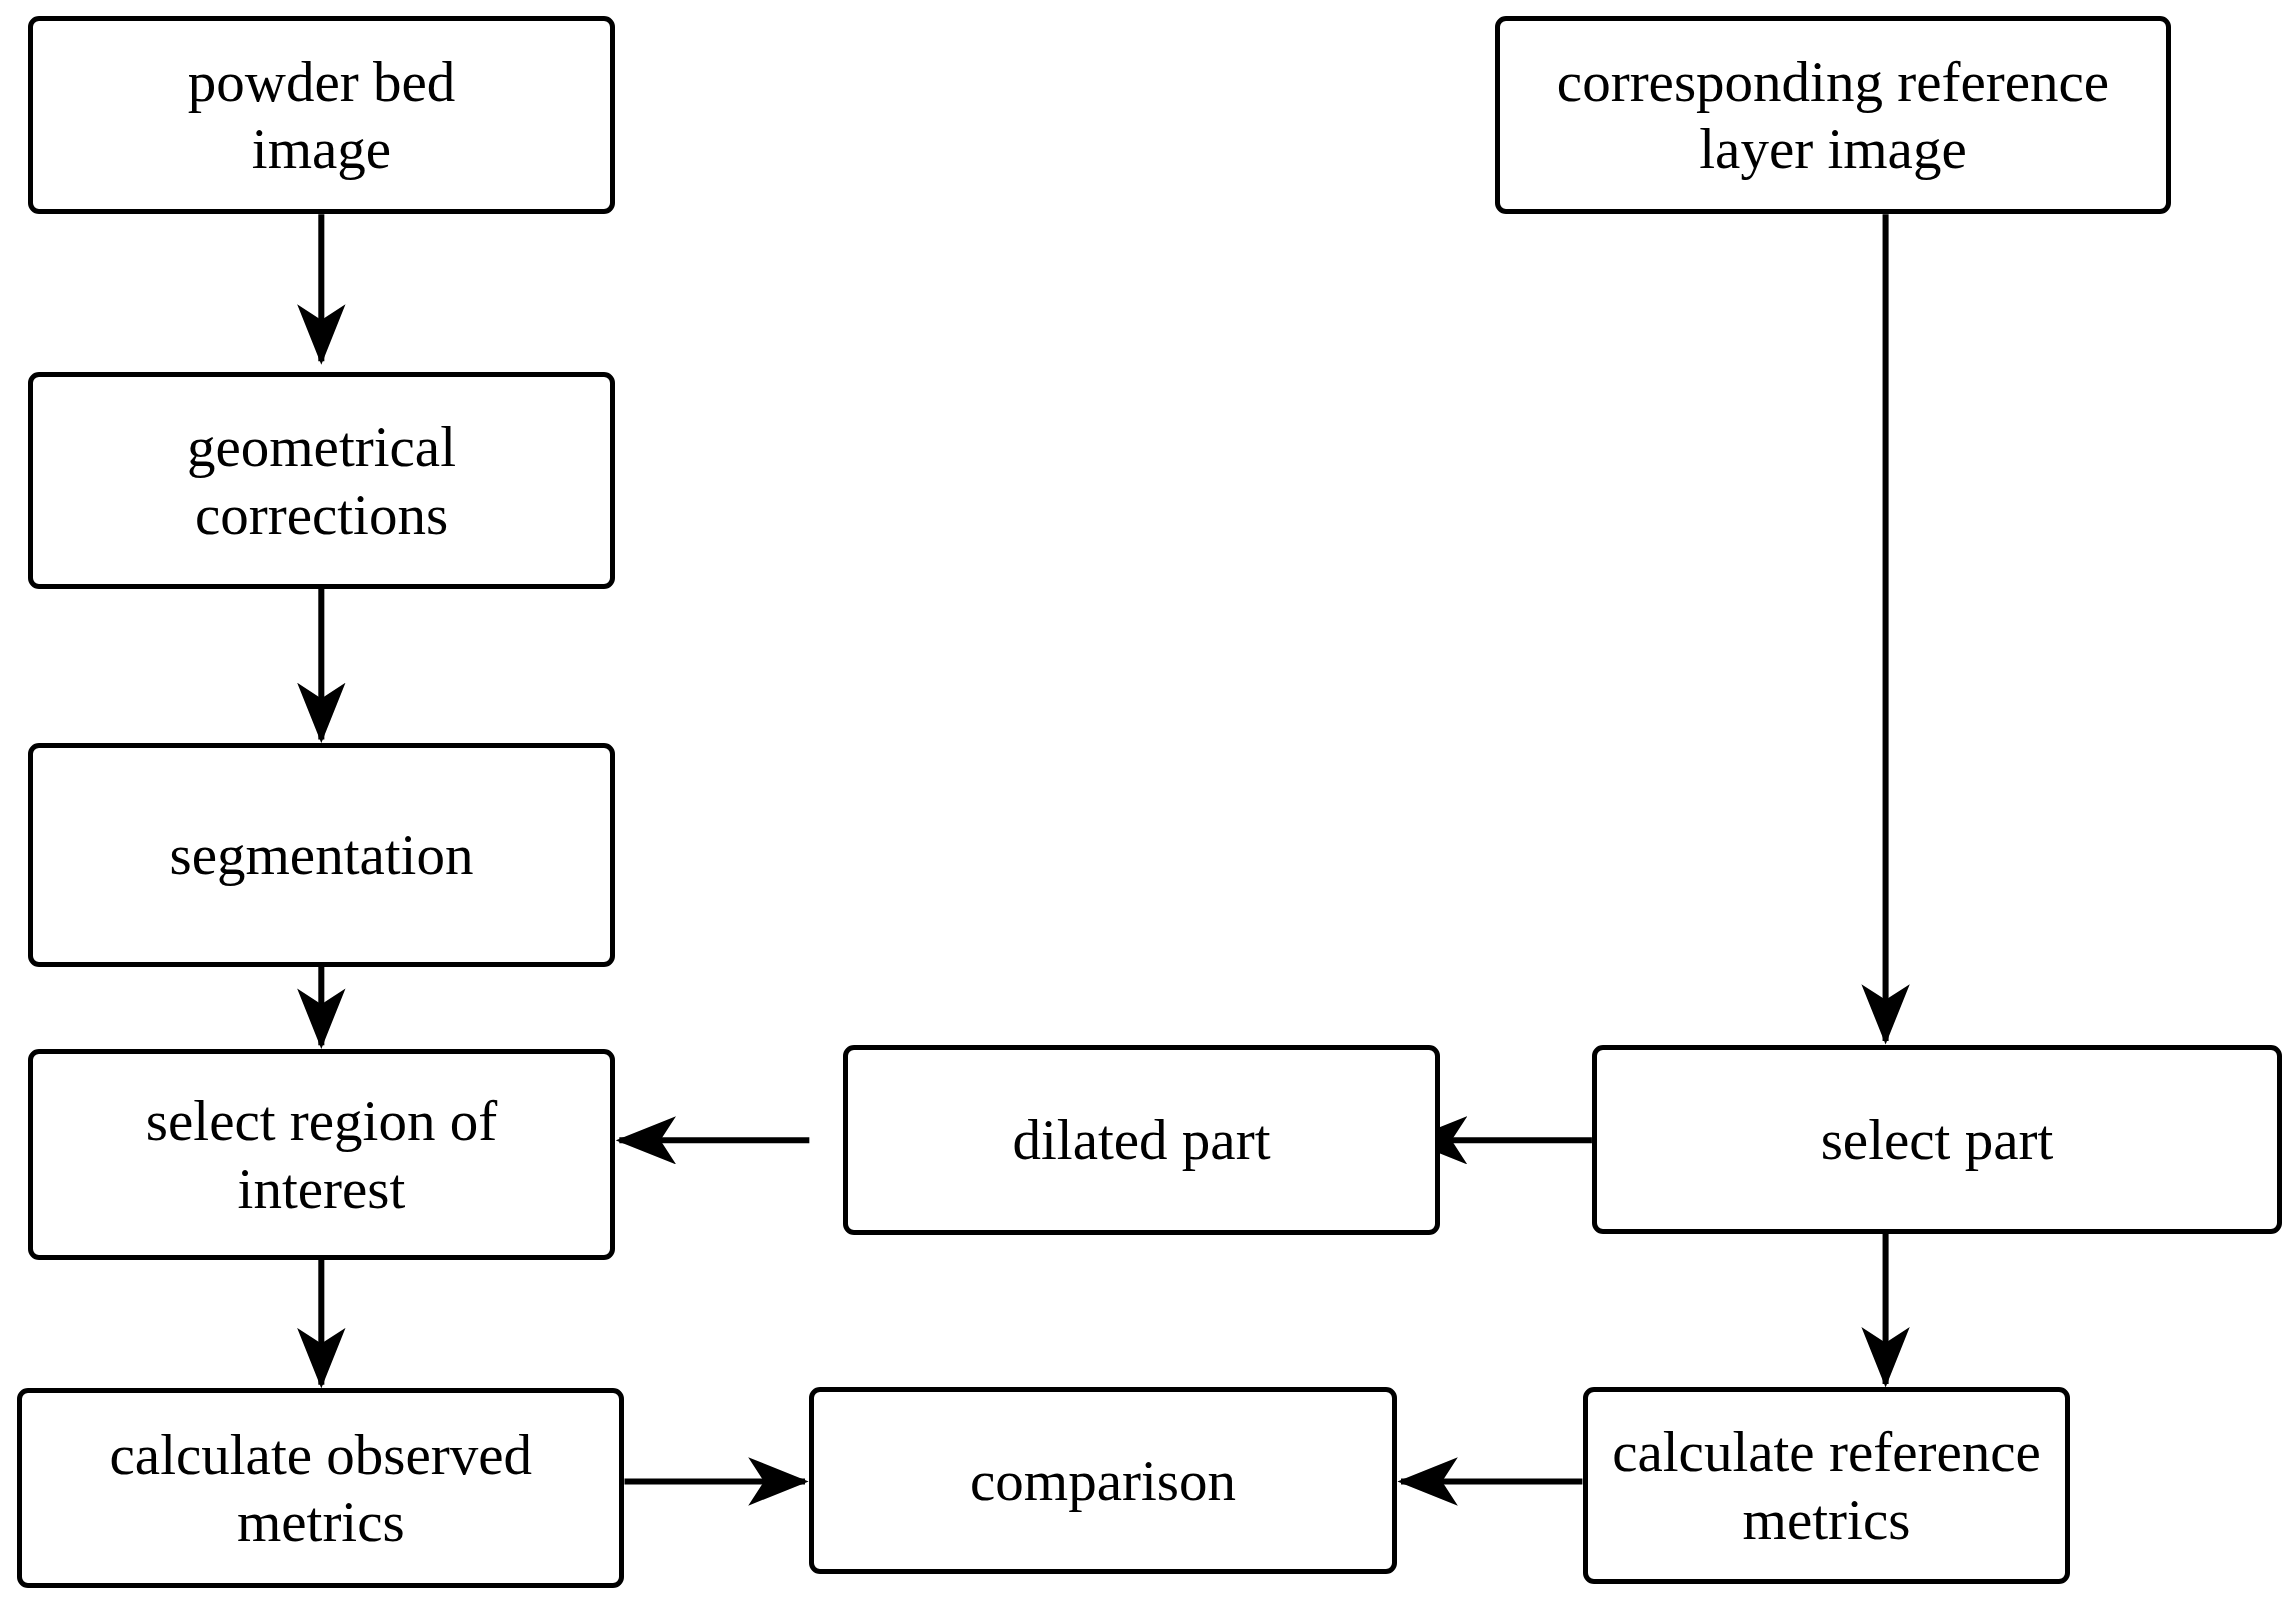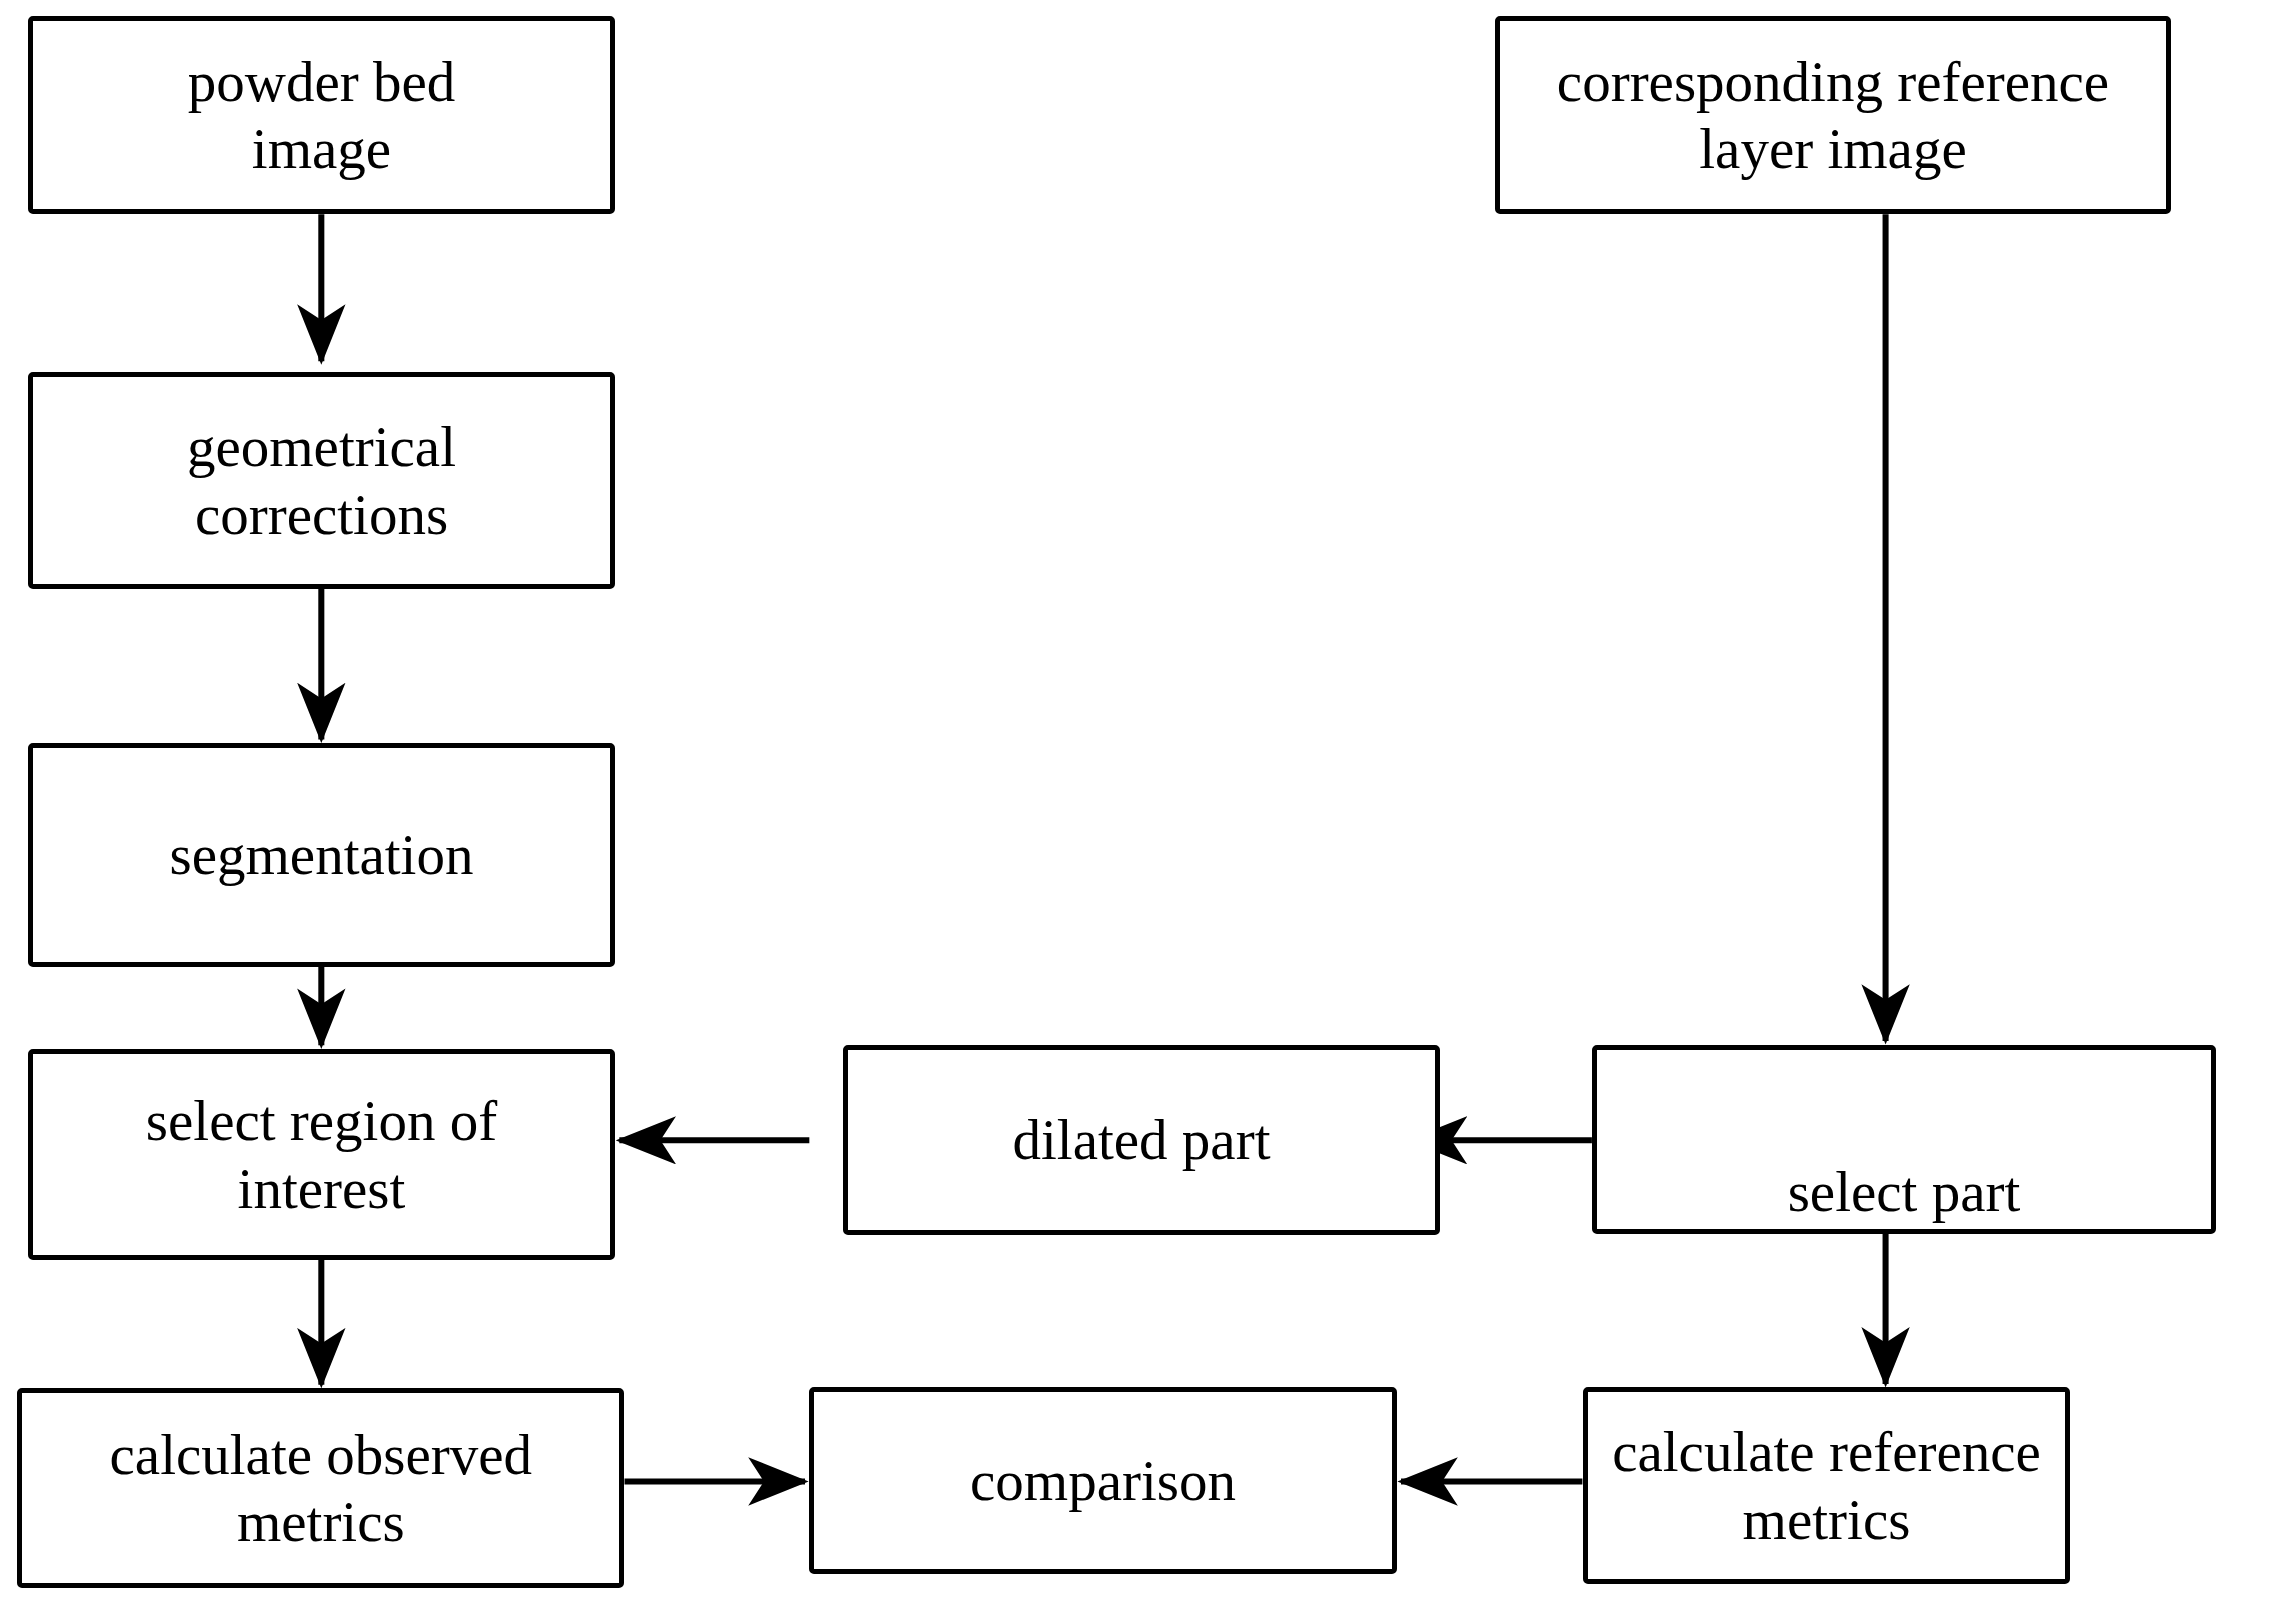--- a/index.html
+++ b/index.html
@@ -13,21 +13,21 @@
     width: 2295px;
     height: 1606px;
     background: #ffffff;
     overflow: hidden;
     font-family: "Liberation Serif", "DejaVu Serif", serif;
   }
   .node {
     position: absolute;
     box-sizing: border-box;
     border: 5.2px solid #000000;
-    border-radius: 5px;
+    border-radius: 11px;
     background: #ffffff;
     display: flex;
     align-items: center;
     justify-content: center;
     text-align: center;
     color: #000000;
     font-size: 57px;
     line-height: 1.18;
     padding: 3.5px 15.6px;
     z-index: 2;
@@ -101,21 +101,21 @@
   </div>
 
   <div class="node" style="left:28px;  top:743px;  width:587px; height:224px;">
     <span class="node-label">segmentation</span>
   </div>
 
   <div class="node" style="left:810px; top:1045px; width:597px; height:190px;margin-left:33px;">
     <span class="node-label">dilated part</span>
   </div>
 
-  <div class="node" style="left:1592px; top:1045px; width:624px; height:189px;align-items:flex-end;">
+  <div class="node" style="left:1592px; top:1045px; width:690px; height:189px;">
     <span class="node-label">select part</span>
   </div>
 
   <div class="node" style="left:17.3px;  top:1388px; width:607px; height:200px;text-align:center;">
     <span class="node-label">calculate observed
 metrics</span>
   </div>
 
   <div class="node" style="left:809px; top:1387px; width:588px; height:187px;">
     <span class="node-label">comparison</span>

